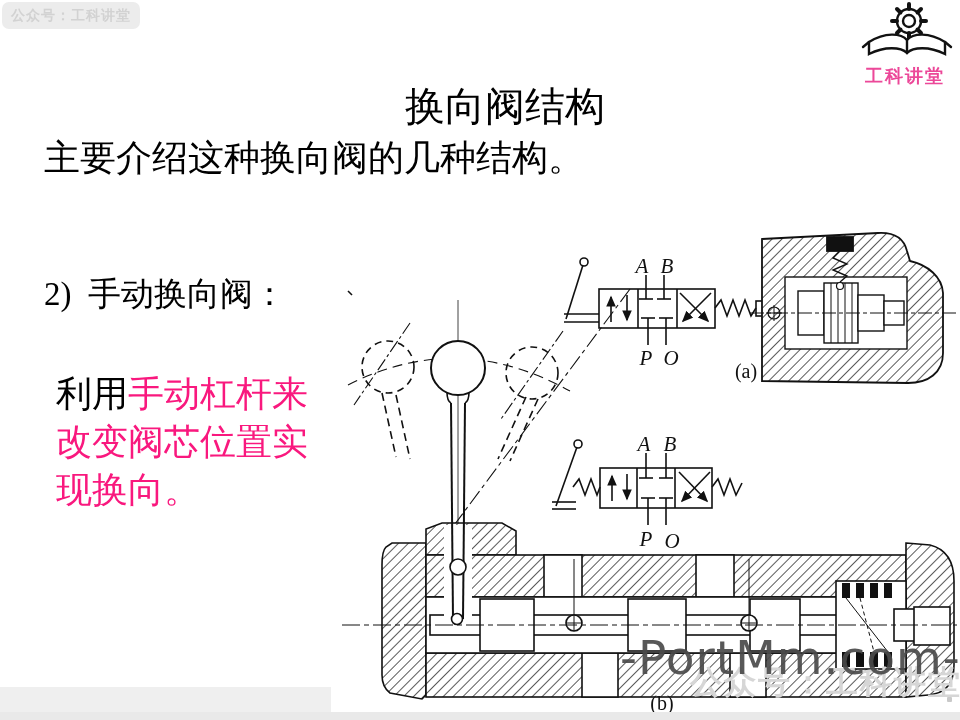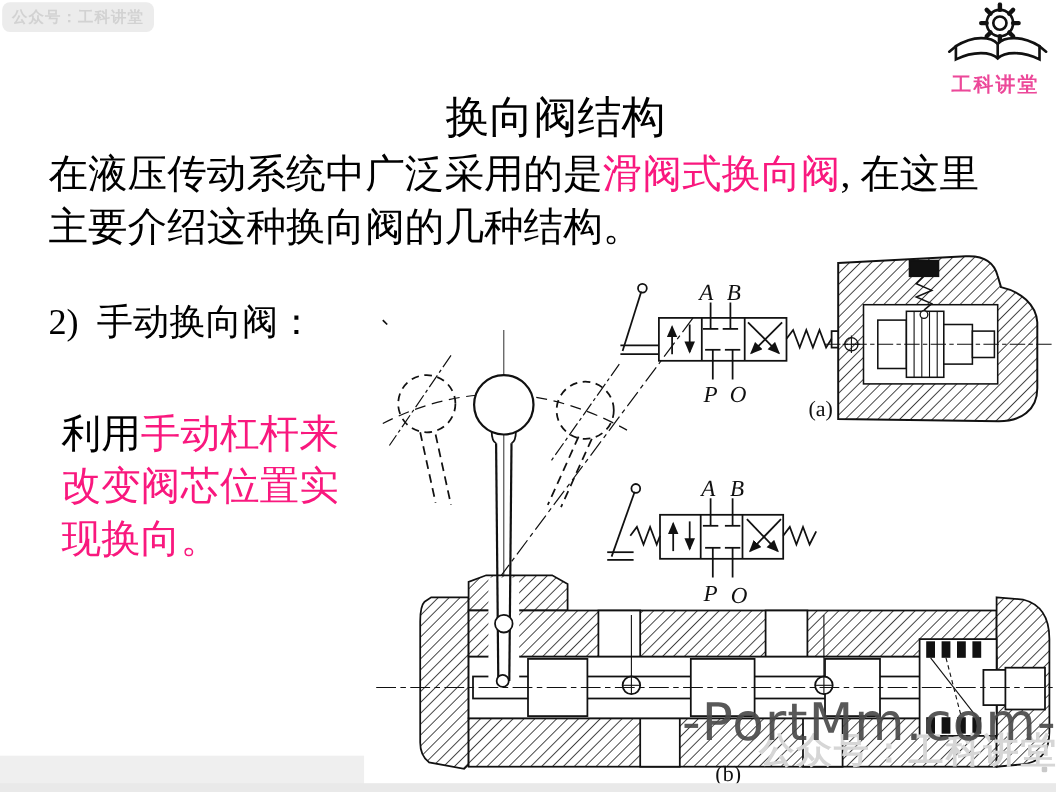--- a/index.html
+++ b/index.html
@@ -91,23 +91,20 @@
         <path d="M10,45 L16,40 M98,45 L92,40"></path>
       </g>
     </svg>
   </span>
   <div class="logo-text">工科讲堂</div>
 </div>
 
 <div class="abs title">换向阀结构</div>
 
 <div class="abs intro">
-  <div>
-    <span>在液压传动系统中广泛采用的是</span><span class="hl">滑阀式换向阀</span><span>, 在这里</span>
-  </div>
   <div>主要介绍这种换向阀的几种结构。</div>
 </div>
 
 <div class="abs heading">2)  手动换向阀：</div>
 
 <div class="abs note">
   <span>利用</span><span class="hl">手动杠杆来改变阀芯位置实现换向。</span>
 </div>
 
 <div class="abs diagram">

